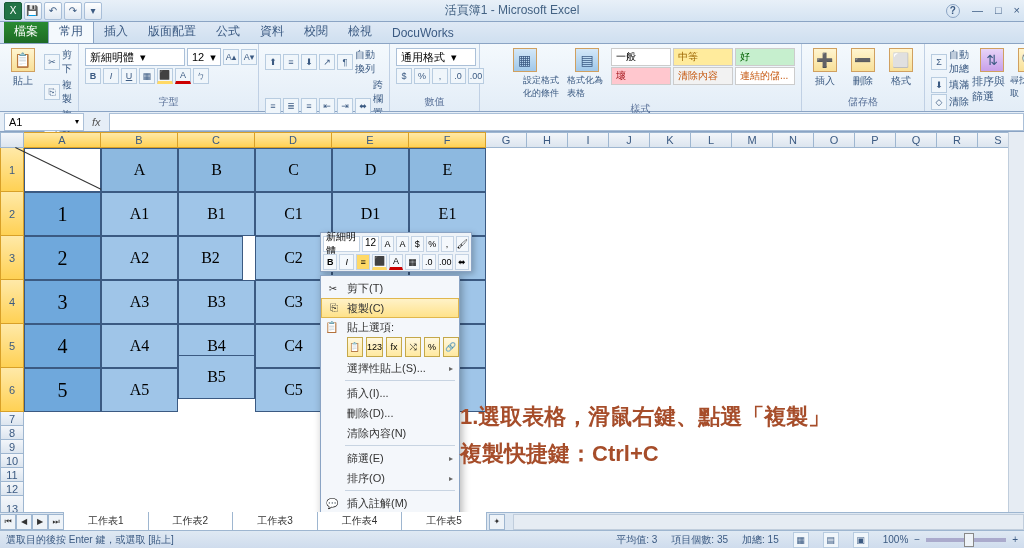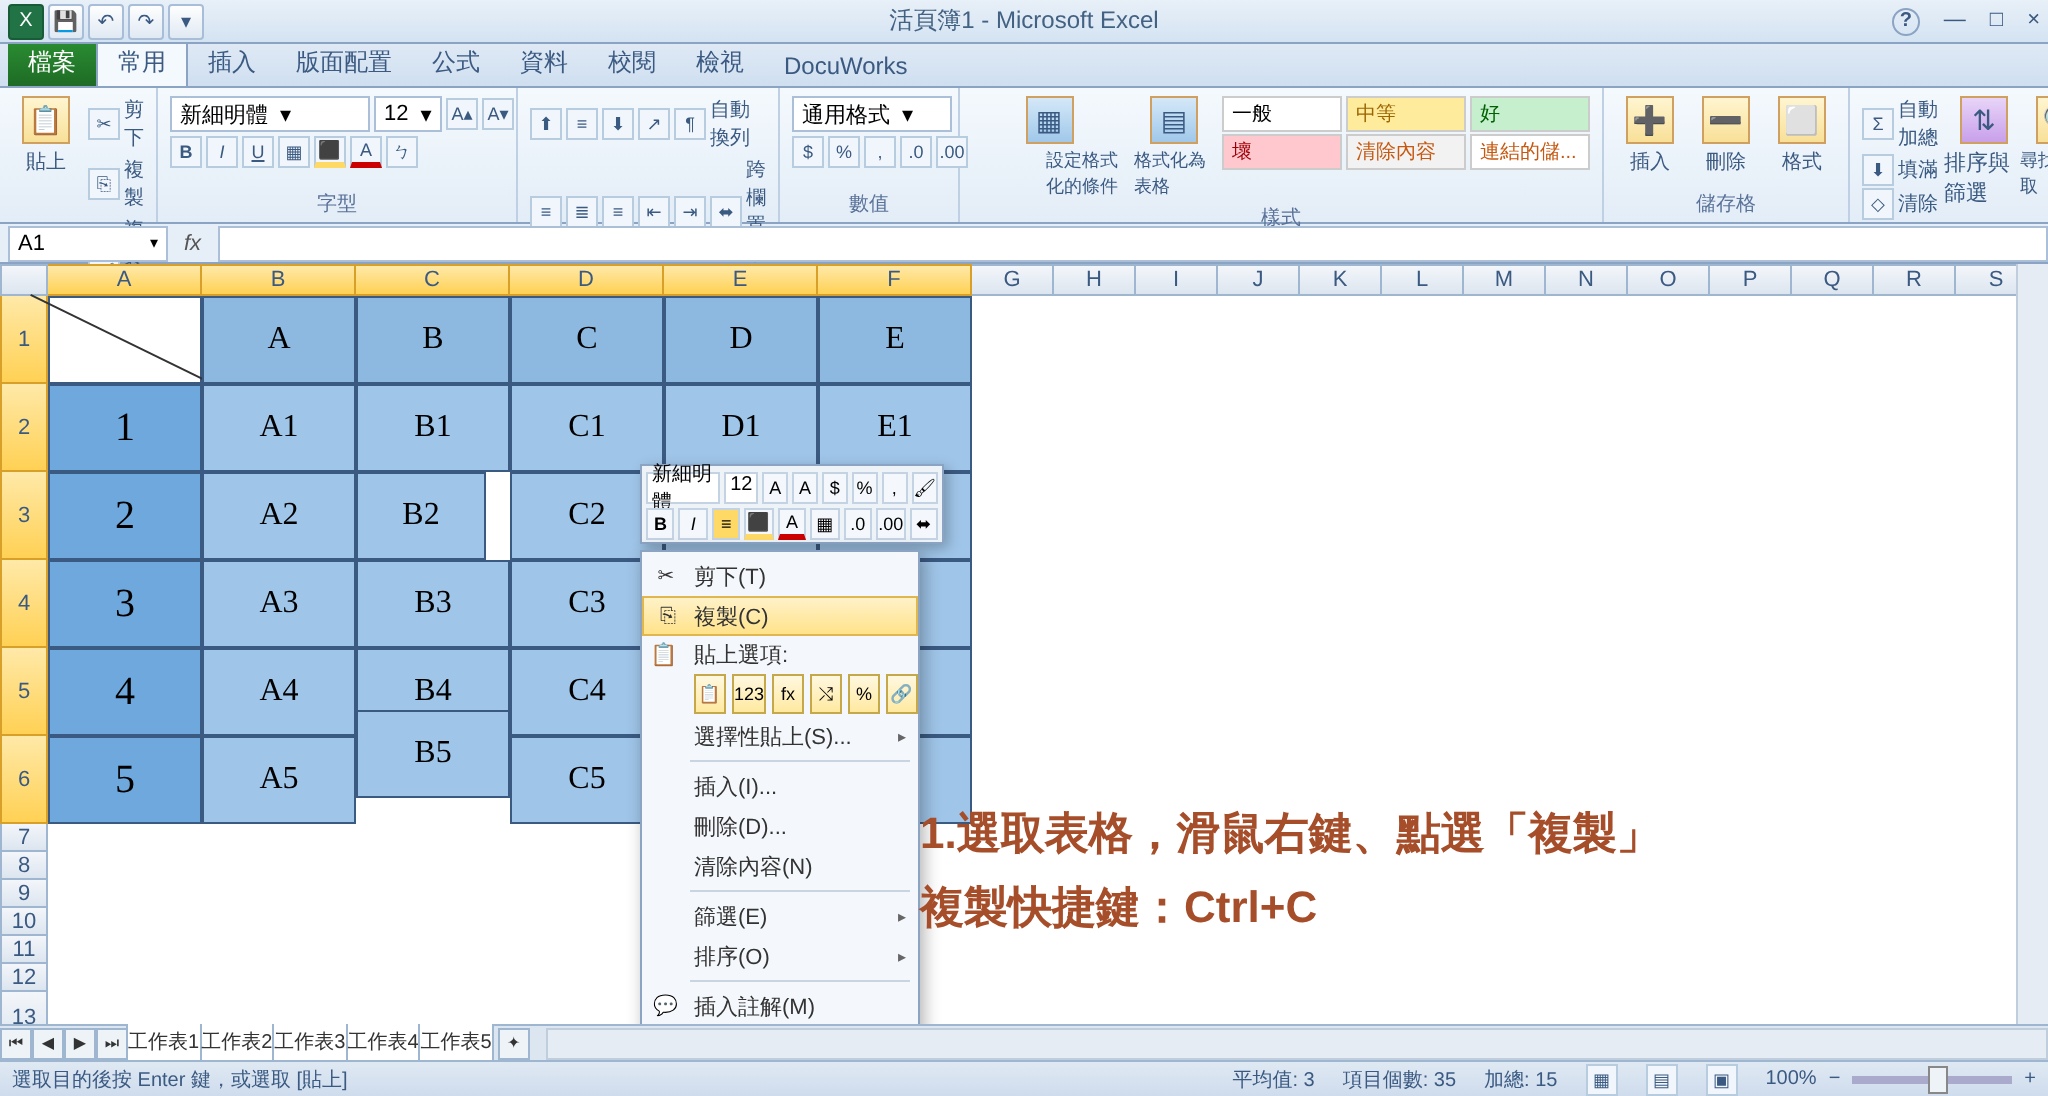--- a/index.html
+++ b/index.html
@@ -64,21 +64,21 @@
 .context-menu .sub { font-size:8px; color:#666; position:absolute; right:6px;}
 .context-menu .label-row { padding-left:26px; font-size:11px; color:#333; height:18px; display:flex; align-items:center;}
 .context-menu .paste-opts { padding-left:26px; display:flex; gap:3px; height:22px; align-items:center;}
 .context-menu .po { width:20px; height:20px; border:1px solid #c4a84a; background:linear-gradient(#fff8e0,#ffe9a0); font-size:9px; display:flex; align-items:center; justify-content:center;}
 
 .annotation { position:absolute; top:398px; left:460px; font-size:22px; font-weight:bold; color:#a64d2a; font-family:"Microsoft JhengHei"; line-height:1.7;}
 
 .sheet-tabs { position:absolute; bottom:18px; left:0; right:0; height:18px; background:#dce6f1; border-top:1px solid #9eb6d0; display:flex; align-items:center; font-size:10px; color:#333;}
 .sheet-tabs .nav { display:flex; gap:0; }
 .sheet-tabs .nav-btn { width:16px; height:16px; border:1px solid #9eb6d0; background:#eef3f8; display:flex; align-items:center; justify-content:center; font-size:8px;}
-.sheet-tab { padding:2px 0; background:#fff; border:1px solid #9eb6d0; border-top:none; margin-left:-1px;}
+.sheet-tab { padding:2px 24px; background:#fff; border:1px solid #9eb6d0; border-top:none; margin-left:-1px;}
 .sheet-tab.first{ border-bottom:2px solid #d89030;}
 
 .status-bar { position:absolute; bottom:0; left:0; right:0; height:18px; background: linear-gradient(#dfe9f3,#cfdced); border-top:1px solid #9eb6d0; display:flex; align-items:center; justify-content:space-between; font-size:10px; color:#3b5a82; padding:0 6px;}
 .zoom { display:flex; gap:6px; align-items:center;}
 .zoom-slider { width:80px; height:4px; background:#aac; position:relative;}
 .zoom-slider::after { content:""; position:absolute; width:8px; height:12px; background:#eef3f8; border:1px solid #888; top:-5px; left:38px;}
 
 .vscroll { position:absolute; right:0; top:0; width:16px; height:100%; background:#e6ecf3; border-left:1px solid #c0cddc;}
 .hscroll-track { flex:1; height:16px; background:#e6ecf3; border:1px solid #c0cddc; margin-left:8px; position:relative;}
 </style>

